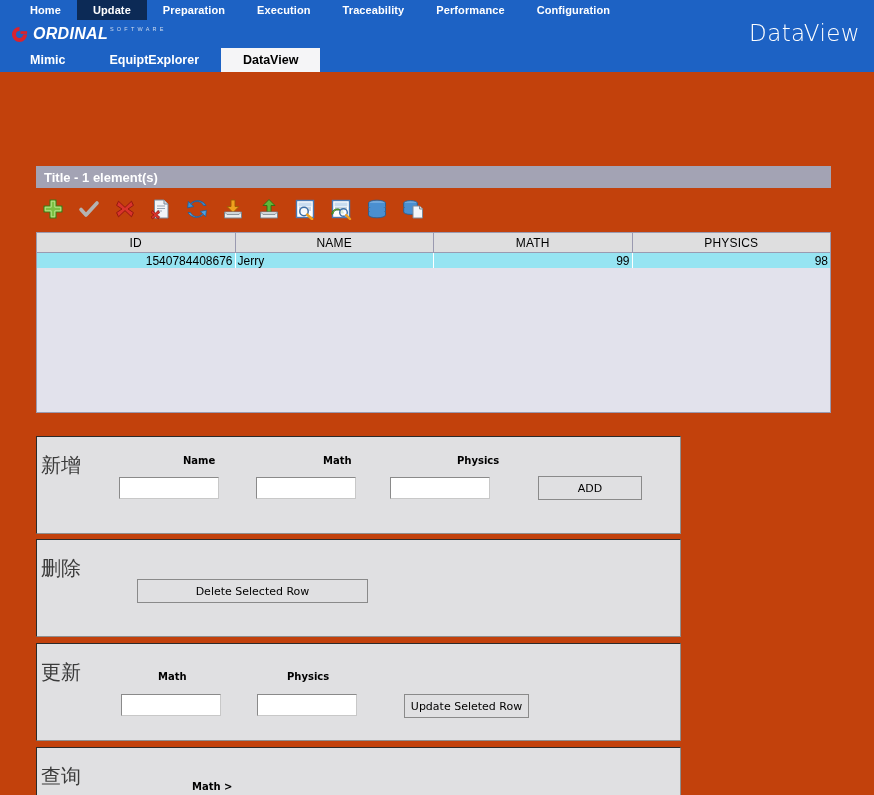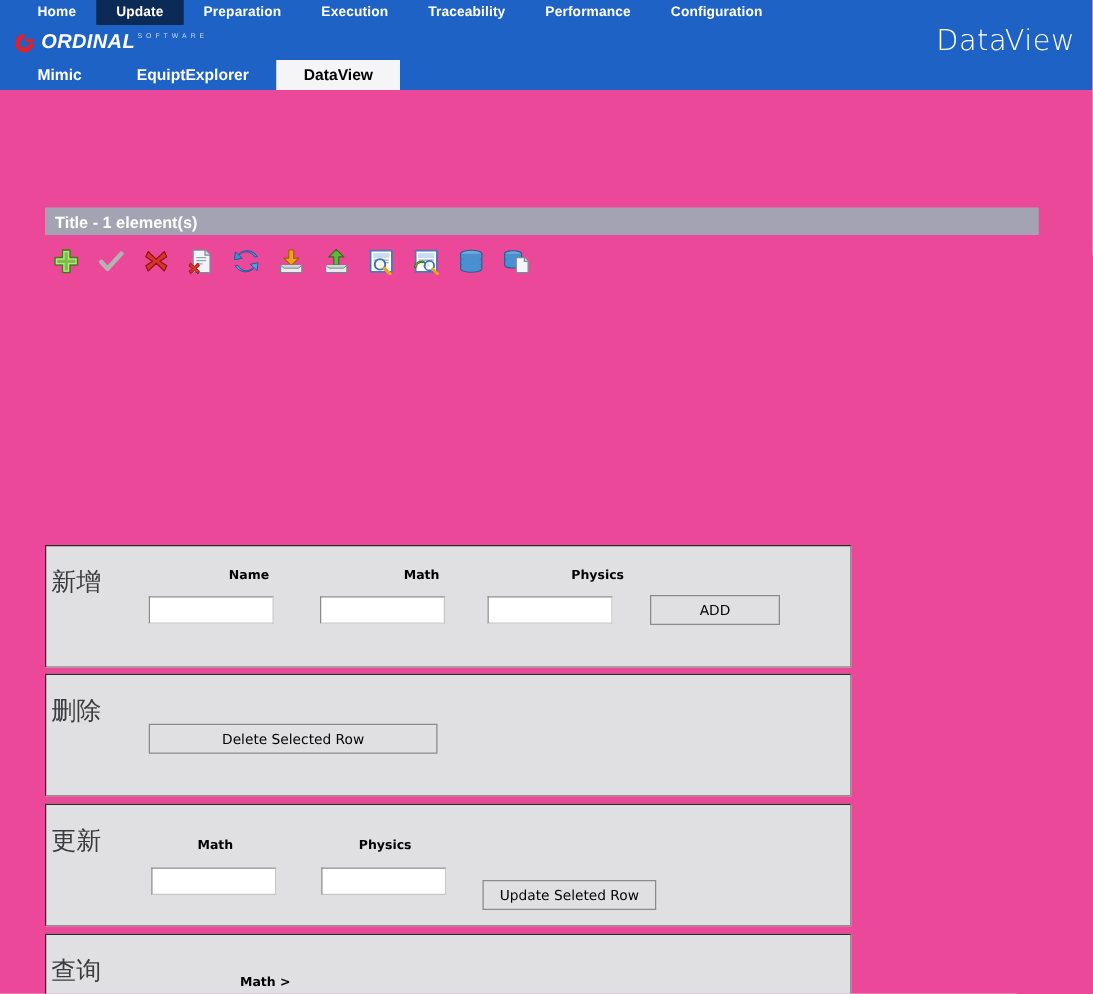--- a/index.html
+++ b/index.html
@@ -111,21 +111,21 @@
     white-space: nowrap;
   }
   .subtab.active {
     background: #f5f5f7;
     color: #000000;
   }
 
   
   .content {
     position: relative;
-    background: #ec4899;
+    background: #c2410c;
     height: 723px;
     padding-left: 36px;
   }
 
   .panel-title {
     position: absolute;
     left: 36px;
     top: 94px;
     width: 795px;
     height: 22px;
@@ -258,20 +258,21 @@
     border: 1px solid #8a8a8a;
     box-sizing: border-box;
     font-family: "DejaVu Sans", sans-serif;
     font-size: 11px;
     color: #000;
     display: flex;
     align-items: center;
     justify-content: center;
     cursor: default;
     white-space: nowrap;
+    margin-left: 18px;
   }
 </style>
 </head>
 <body>
 
 <div class="topnav">
   <div class="topnav-item">
       <span>Home</span>
     </div>
   <div class="topnav-item active">
@@ -413,20 +414,34 @@
       <svg width="22" height="22" viewBox="0 0 22 22">
         <ellipse cx="8.5" cy="5" rx="6.8" ry="2.4" fill="#6fa8dc" stroke="#2a5d8f" stroke-width="0.9"></ellipse>
         <path d="M1.7 5 V9 A6.8 2.4 0 0 0 15.3 9 V5" fill="#4a8fd0" stroke="#2a5d8f" stroke-width="0.9"></path>
         <path d="M1.7 10 V14 A6.8 2.4 0 0 0 15.3 14 V10" fill="#4a8fd0" stroke="#2a5d8f" stroke-width="0.9"></path>
         <path d="M11 8 H17.5 L20.5 11 V20 H11 Z" fill="#f4f7fa" stroke="#7d8a99" stroke-width="1" stroke-linejoin="round"></path>
         <path d="M17.5 8 V11 H20.5" fill="#d7dee6" stroke="#7d8a99" stroke-width="1"></path>
       </svg>
     </div>
   </div>
 
+  <div class="grid">
+    <div class="grid-head">
+      <div class="gh-cell">ID</div>
+      <div class="gh-cell">NAME</div>
+      <div class="gh-cell">MATH</div>
+      <div class="gh-cell">PHYSICS</div>
+    </div>
+    <div class="grid-row">
+      <div class="gr-cell num">1540784408676</div>
+      <div class="gr-cell txt">Jerry</div>
+      <div class="gr-cell num">99</div>
+      <div class="gr-cell num">98</div>
+    </div>
+  </div>
 
   <div class="fpanel" style="top:364px; height:98px;">
     <div class="fpanel-legend">新增</div>
     <div class="field-label" style="left:146px; top:18px;">Name</div>
     <div class="field-label" style="left:286px; top:18px;">Math</div>
     <div class="field-label" style="left:420px; top:18px;">Physics</div>
     <input class="tinput" style="left: 82px; top: 40px; width: 100px;" value="">
     <input class="tinput" style="left: 219px; top: 40px; width: 100px;" value="">
     <input class="tinput" style="left: 353px; top: 40px; width: 100px;" value="">
     <div class="tbutton" style="left:483px; top:39px; width:104px;">
@@ -440,21 +455,21 @@
       <span>Delete Selected Row</span>
     </div>
   </div>
 
   <div class="fpanel" style="top:571px; height:98px;">
     <div class="fpanel-legend">更新</div>
     <div class="field-label" style="left:121px; top:27px;">Math</div>
     <div class="field-label" style="left:250px; top:27px;">Physics</div>
     <input class="tinput" style="left: 84px; top: 50px; width: 100px;" value="">
     <input class="tinput" style="left: 220px; top: 50px; width: 100px;" value="">
-    <div class="tbutton" style="left:349px; top:60px; width:139px;">
+    <div class="tbutton" style="left:349px; top:50px; width:125px;">
       <span>Update Seleted Row</span>
     </div>
   </div>
 
   <div class="fpanel" style="top:675px; height:98px;">
     <div class="fpanel-legend">查询</div>
     <div class="field-label" style="left:117px; top:33px;margin-left:38px;">Math &gt;</div>
 
   </div>
 

